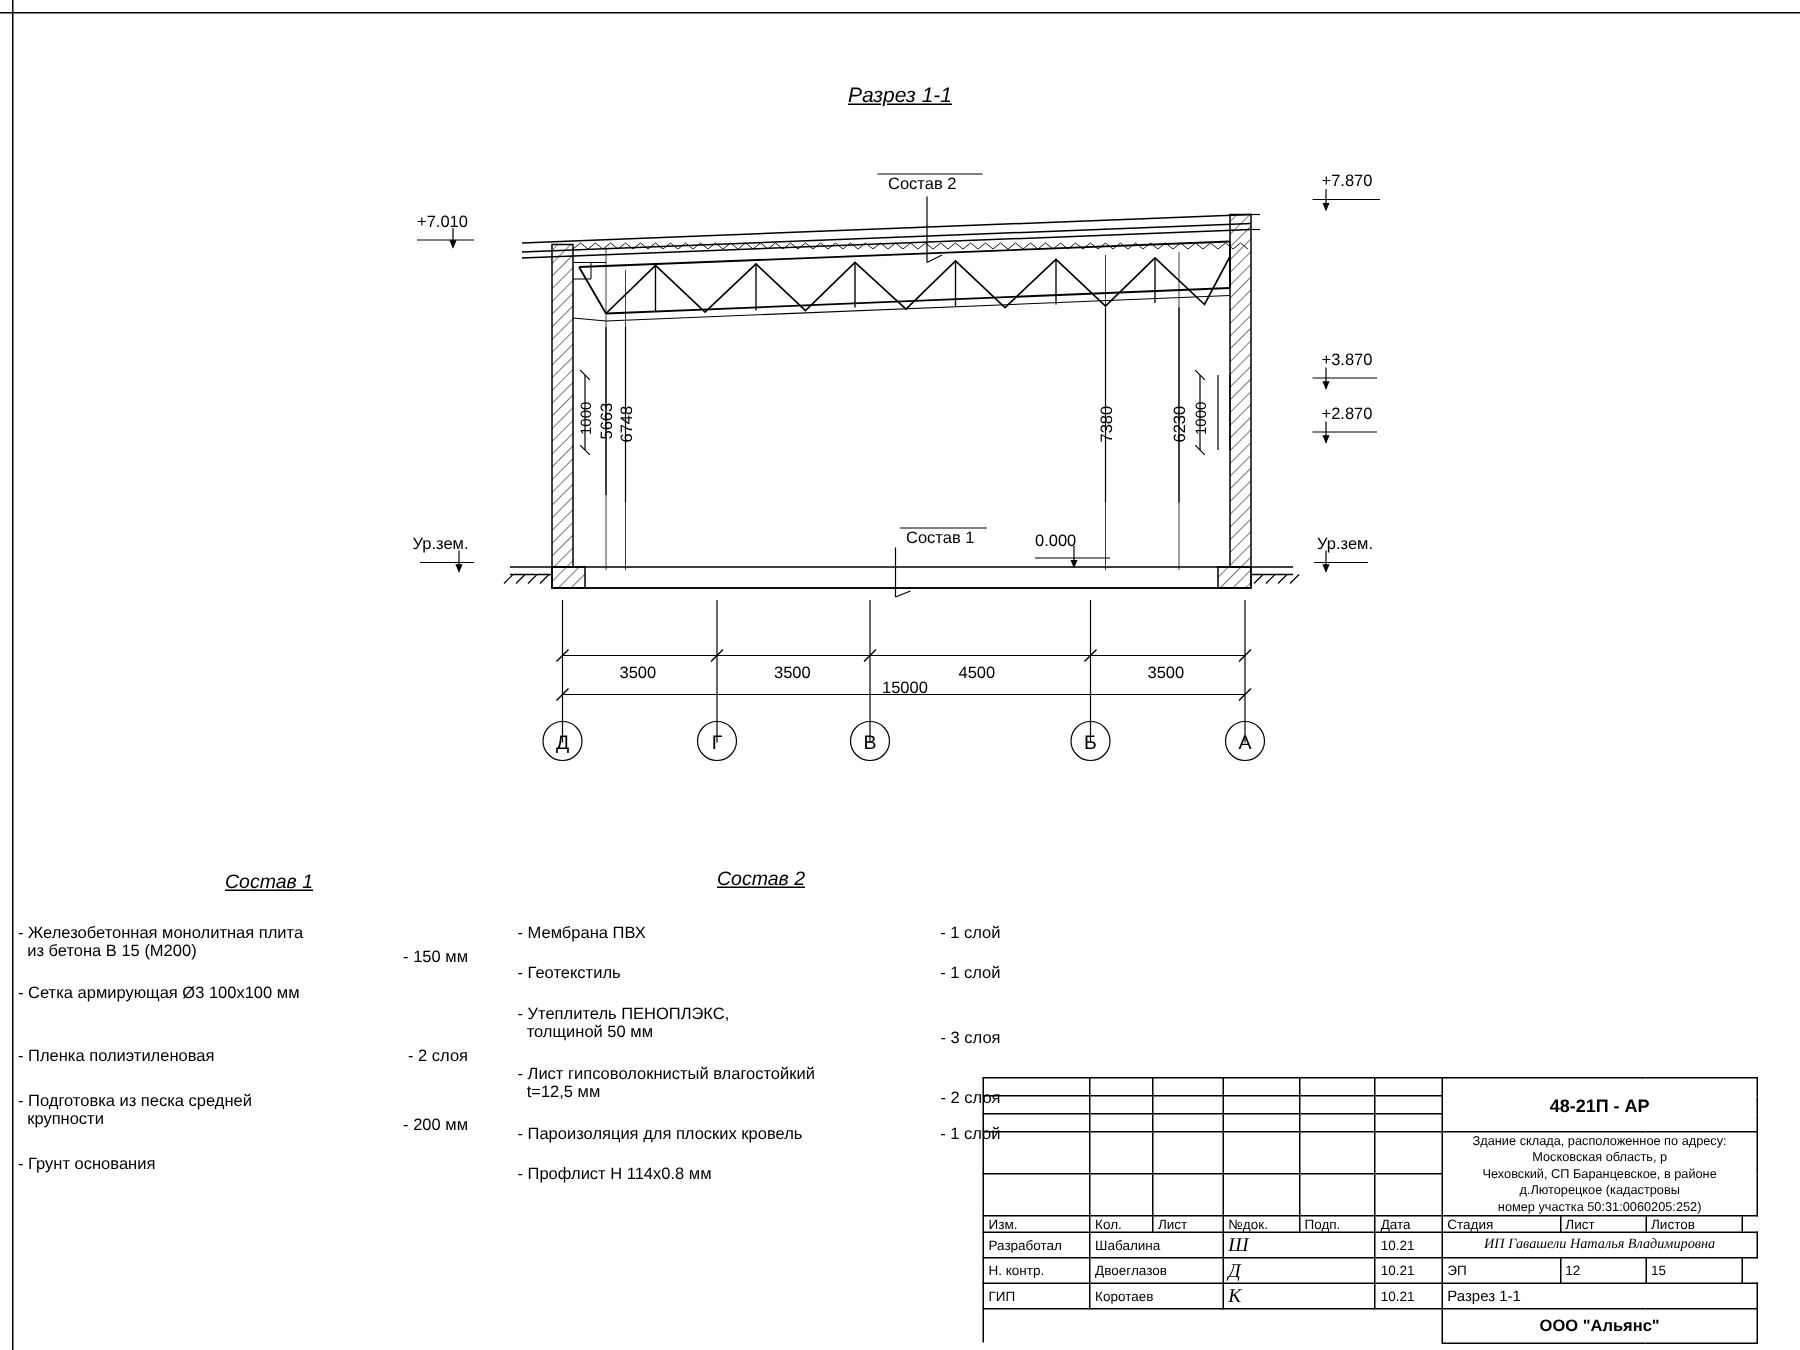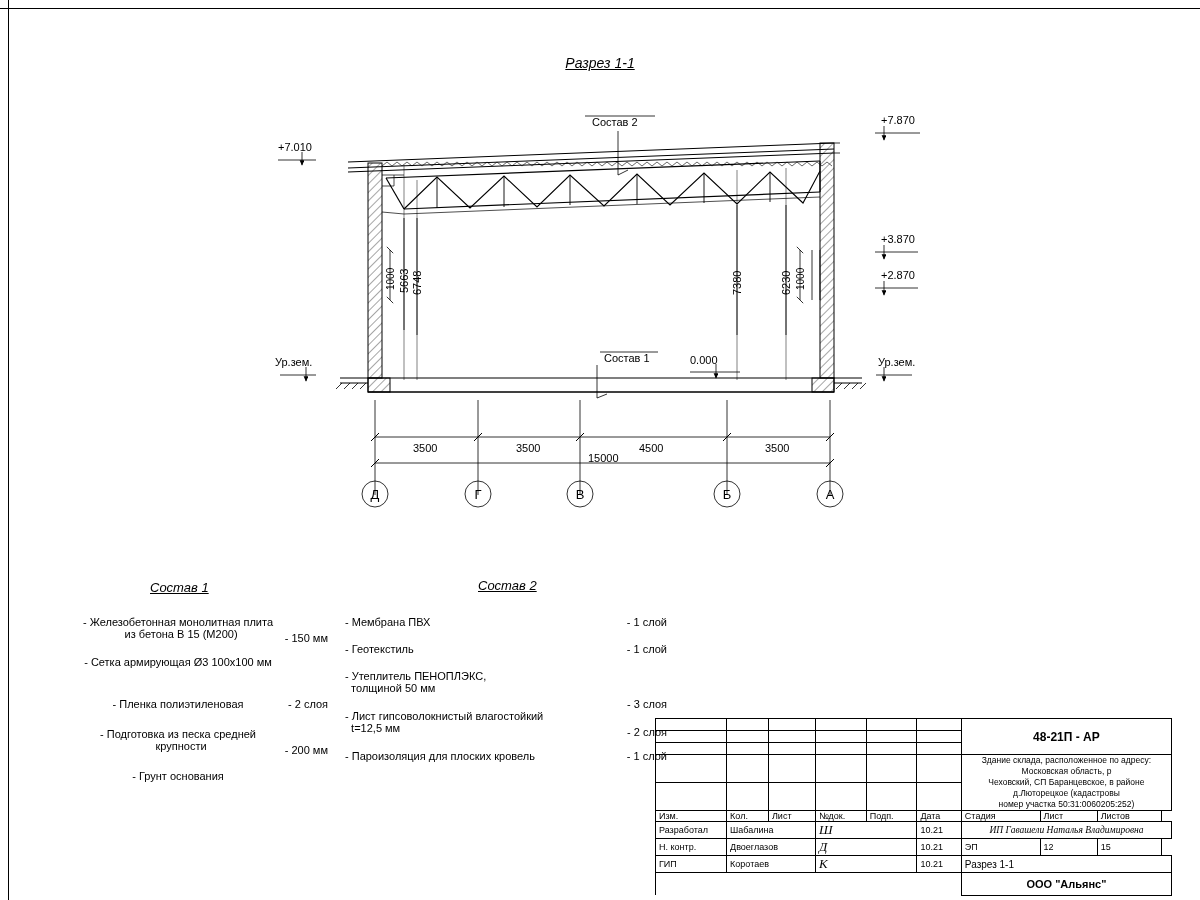--- a/index.html
+++ b/index.html
@@ -24,21 +24,21 @@
 
   
   #drawing{left:0;top:0;width:1200px;height:560px;}
 
   
   .comp-title{font-size:13px;font-style:italic;text-decoration:underline;}
   #comp1-title{left:150px;top:580px;}
   #comp2-title{left:478px;top:578px;}
 
   .comp-list{position:absolute;font-size:11px;}
-  #comp1{left:28px;top:616px;width:300px;text-align:center;}
+  #comp1{left:12px;top:616px;width:300px;}
   #comp2{left:345px;top:616px;width:320px;}
   .comp-row{position:relative;margin-bottom:13px;min-height:14px;}
   .comp-row .lbl{display:inline-block;}
   .comp-row .val{position:absolute;right:0;top:0;white-space:nowrap;}
   #comp2 .comp-row .val{right:-2px;}
 
   
   #titleblock{left:655px;top:718px;width:545px;height:165px;}
   #titleblock table{border-collapse:collapse;width:517px;height:165px;font-size:9px;}
   #titleblock td{border:1px solid #000;padding:0 3px;vertical-align:middle;}
@@ -271,29 +271,33 @@
     <div class="comp-row">
       <span class="lbl">- Мембрана ПВХ</span>
       <span class="val">- 1 слой</span>
     </div>
     <div class="comp-row" style="margin-top:11px">
       <span class="lbl">- Геотекстиль</span>
       <span class="val">- 1 слой</span>
     </div>
     <div class="comp-row" style="margin-top:11px">
       <span class="lbl">- Утеплитель ПЕНОПЛЭКС,<br>&nbsp;&nbsp;толщиной 50 мм</span>
-      <span class="val" style="top:28px">- 3 слоя</span>
+      <span class="val" style="top:16px">- 3 слоя</span>
     </div>
     <div class="comp-row" style="margin-top:16px">
       <span class="lbl">- Лист гипсоволокнистый влагостойкий<br>&nbsp;&nbsp;t=12,5 мм</span>
       <span class="val" style="top:16px">- 2 слоя</span>
     </div>
     <div class="comp-row" style="margin-top:16px">
       <span class="lbl">- Пароизоляция для плоских кровель</span>
       <span class="val">- 1 слой</span>
+    </div>
+    <div class="comp-row" style="margin-top:11px">
+      <span class="lbl">- Профлист Н 114х0.8 мм</span>
+      <span class="val"></span>
     </div>
   </div>
 
   <div class="abs" id="titleblock">
     <table>
       <tbody>
           <tr class="grid-empty">
         <td style="width:32px"></td>
             <td style="width:26px"></td>
             <td style="width:30px"></td>

